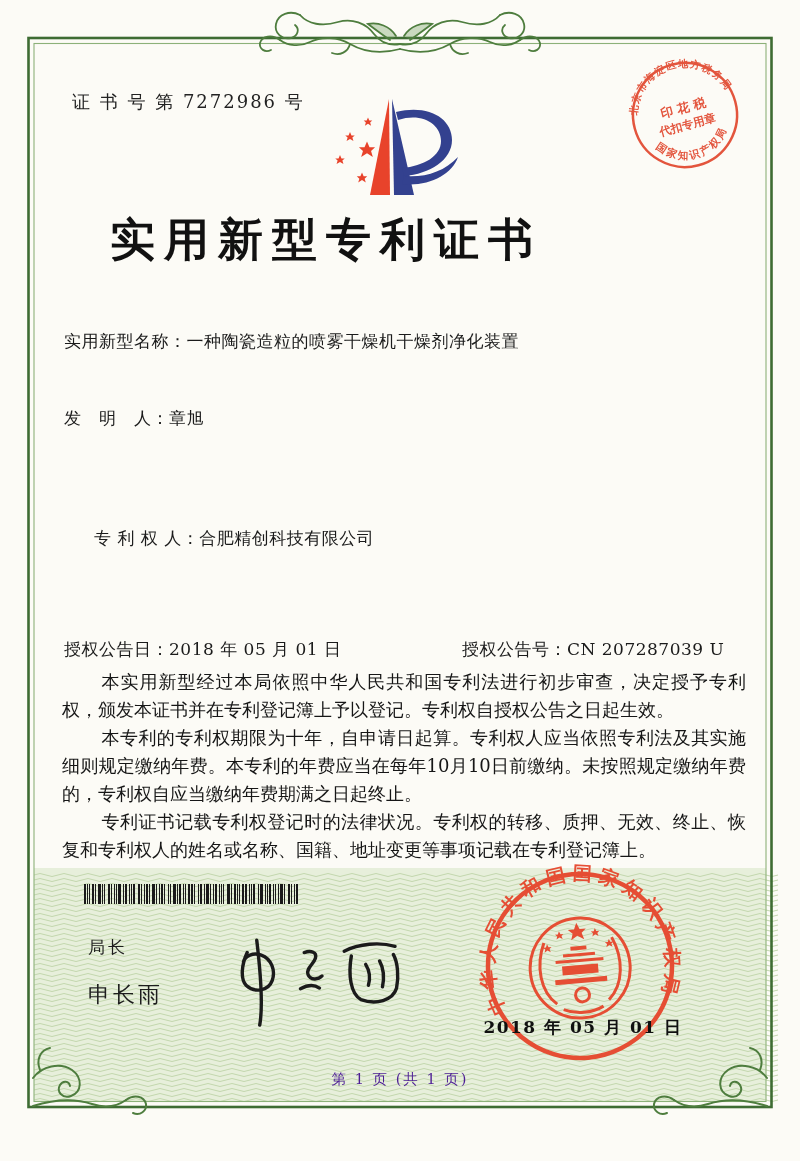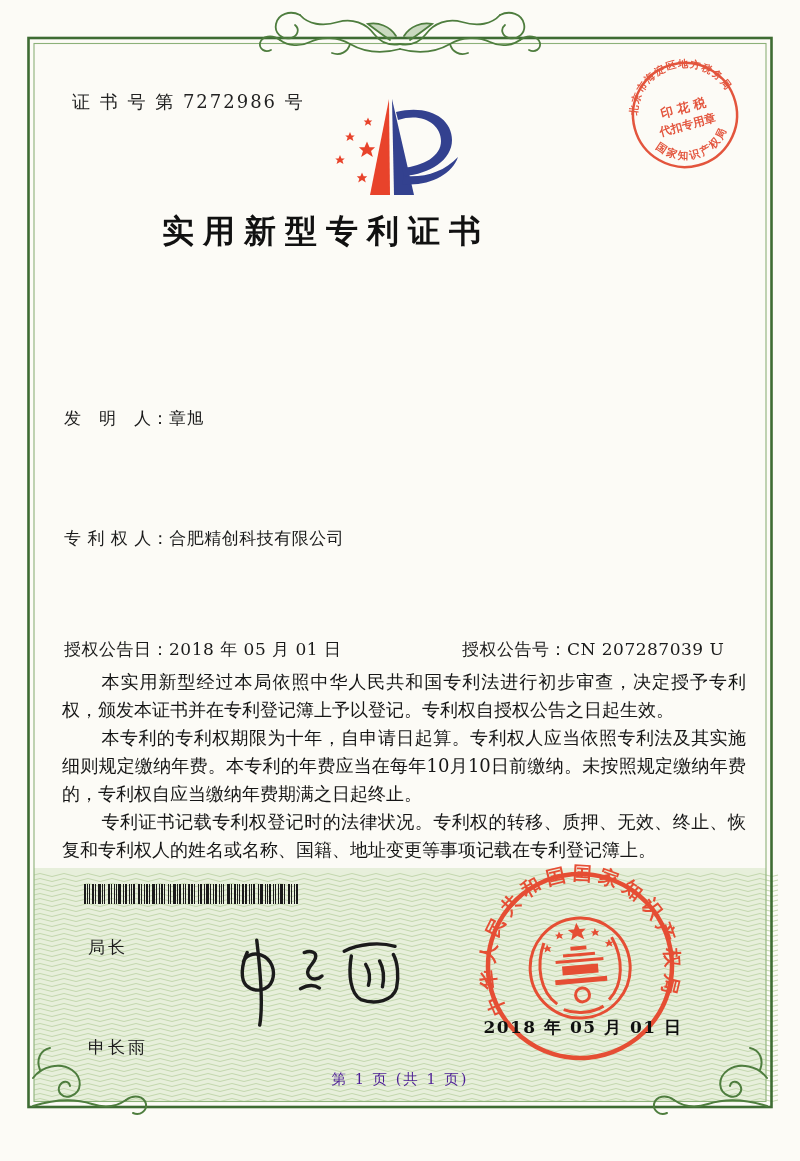--- a/index.html
+++ b/index.html
@@ -8,39 +8,39 @@
     width:800px;height:1161px;
     margin:0 auto;
     background:#fcfbf6;
     overflow:hidden;
     font-family:"DejaVu Serif","Liberation Serif",serif;
     color:#1d1d1d;
   }
   #decor{position:absolute;left:0;top:0;z-index:1;}
   .txt{position:absolute;z-index:2;white-space:nowrap;}
   .cert-no{left:72px;top:90px;font-size:18px;letter-spacing:2px;color:#222;}
-  .title{left:0;top:210px;width:652px;text-align:center;font-size:32px;font-weight:700;
+  .title{left:0;top:210px;width:652px;text-align:center;font-size:45px;font-weight:700;
          letter-spacing:9px;color:#111;}
   .row{left:64px;font-size:17px;letter-spacing:0.5px;}
   .row .lbl{color:#1b1b1b;}
   .row .val{color:#1b1b1b;}
   .row-name{top:330px;}
   .row-inventor{top:383px;margin-top:24px;}
   .row-patentno{top:431px;}
   .row-filing{top:479px;}
-  .row-patentee{top:527px;}
+  .row-patentee{top:527px;margin-left:30px;}
   .row-address{top:577px;line-height:29px;}
   .row-address .addr-wrap{display:inline-block;vertical-align:top;}
   .row-grantdate{top:638px;}
   .row-grantno{top:638px;left:462px;text-align:right;}
   .body-text{position:absolute;z-index:2;left:62px;top:668px;width:684px;
              font-size:18px;line-height:28px;text-align:justify;color:#161616;}
   .body-text p{margin:0;text-indent:2.2em;}
   .director-title{left:88px;top:936px;font-size:17px;letter-spacing:3px;}
-  .director-name{left:88px;top:1036px;font-size:17px;letter-spacing:3px;}
+  .director-name{left:88px;top:980px;font-size:22px;letter-spacing:3px;}
   .seal-date{left:478px;top:1016px;width:210px;text-align:center;font-size:17px;
              letter-spacing:1.5px;color:#101010;font-weight:600;}
   .footer{left:0;top:1070px;width:800px;text-align:center;font-size:14.5px;letter-spacing:2px;color:#4c1d95;}
 </style>
 </head>
 <body>
 
 <div class="page">
 
   <svg id="decor" width="800" height="1161" viewBox="0 0 800 1161">
@@ -265,20 +265,23 @@
         <path d="M614,940 C624,962 622,988 606,1002" fill="none" stroke-width="3"></path>
         <path d="M560,1008 C572,1014 588,1014 600,1008" fill="none" stroke-width="3"></path>
       </g>
     </g>
   </svg>
 
   <div class="txt cert-no">证 书 号 第 7272986 号</div>
 
   <div class="txt title">实用新型专利证书</div>
 
+  <div class="txt row row-name">
+    <span class="lbl">实用新型名称：</span><span class="val">一种陶瓷造粒的喷雾干燥机干燥剂净化装置</span>
+  </div>
 
   <div class="txt row row-inventor">
     <span class="lbl">发　明　人：</span><span class="val">章旭</span>
   </div>
 
 
 
   <div class="txt row row-patentee">
     <span class="lbl">专 利 权 人：</span><span class="val">合肥精创科技有限公司</span>
   </div>

